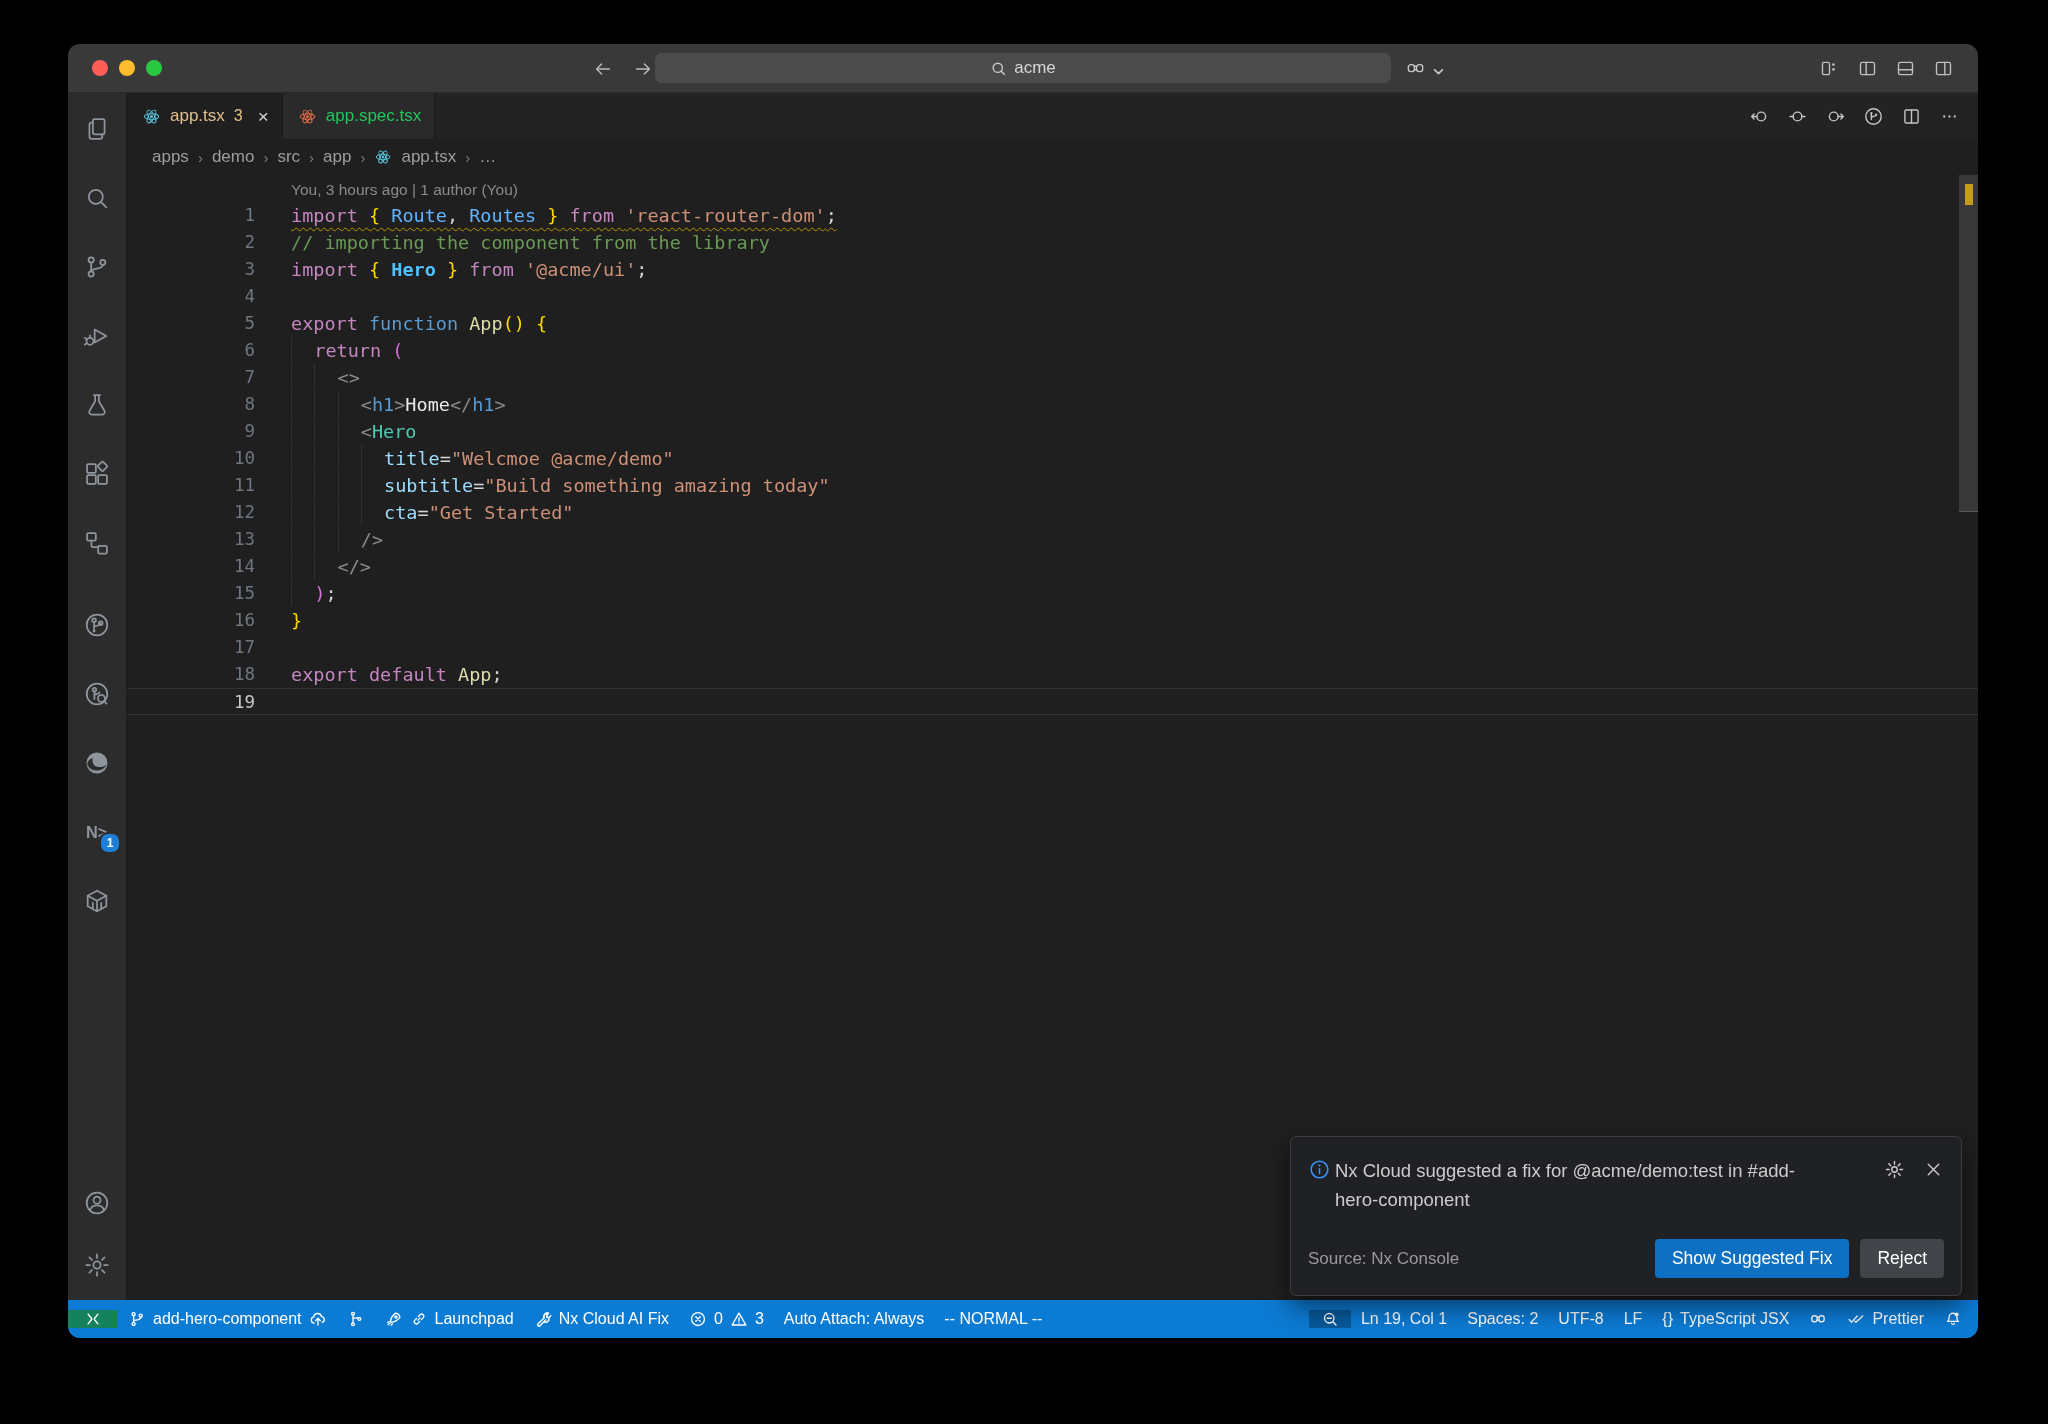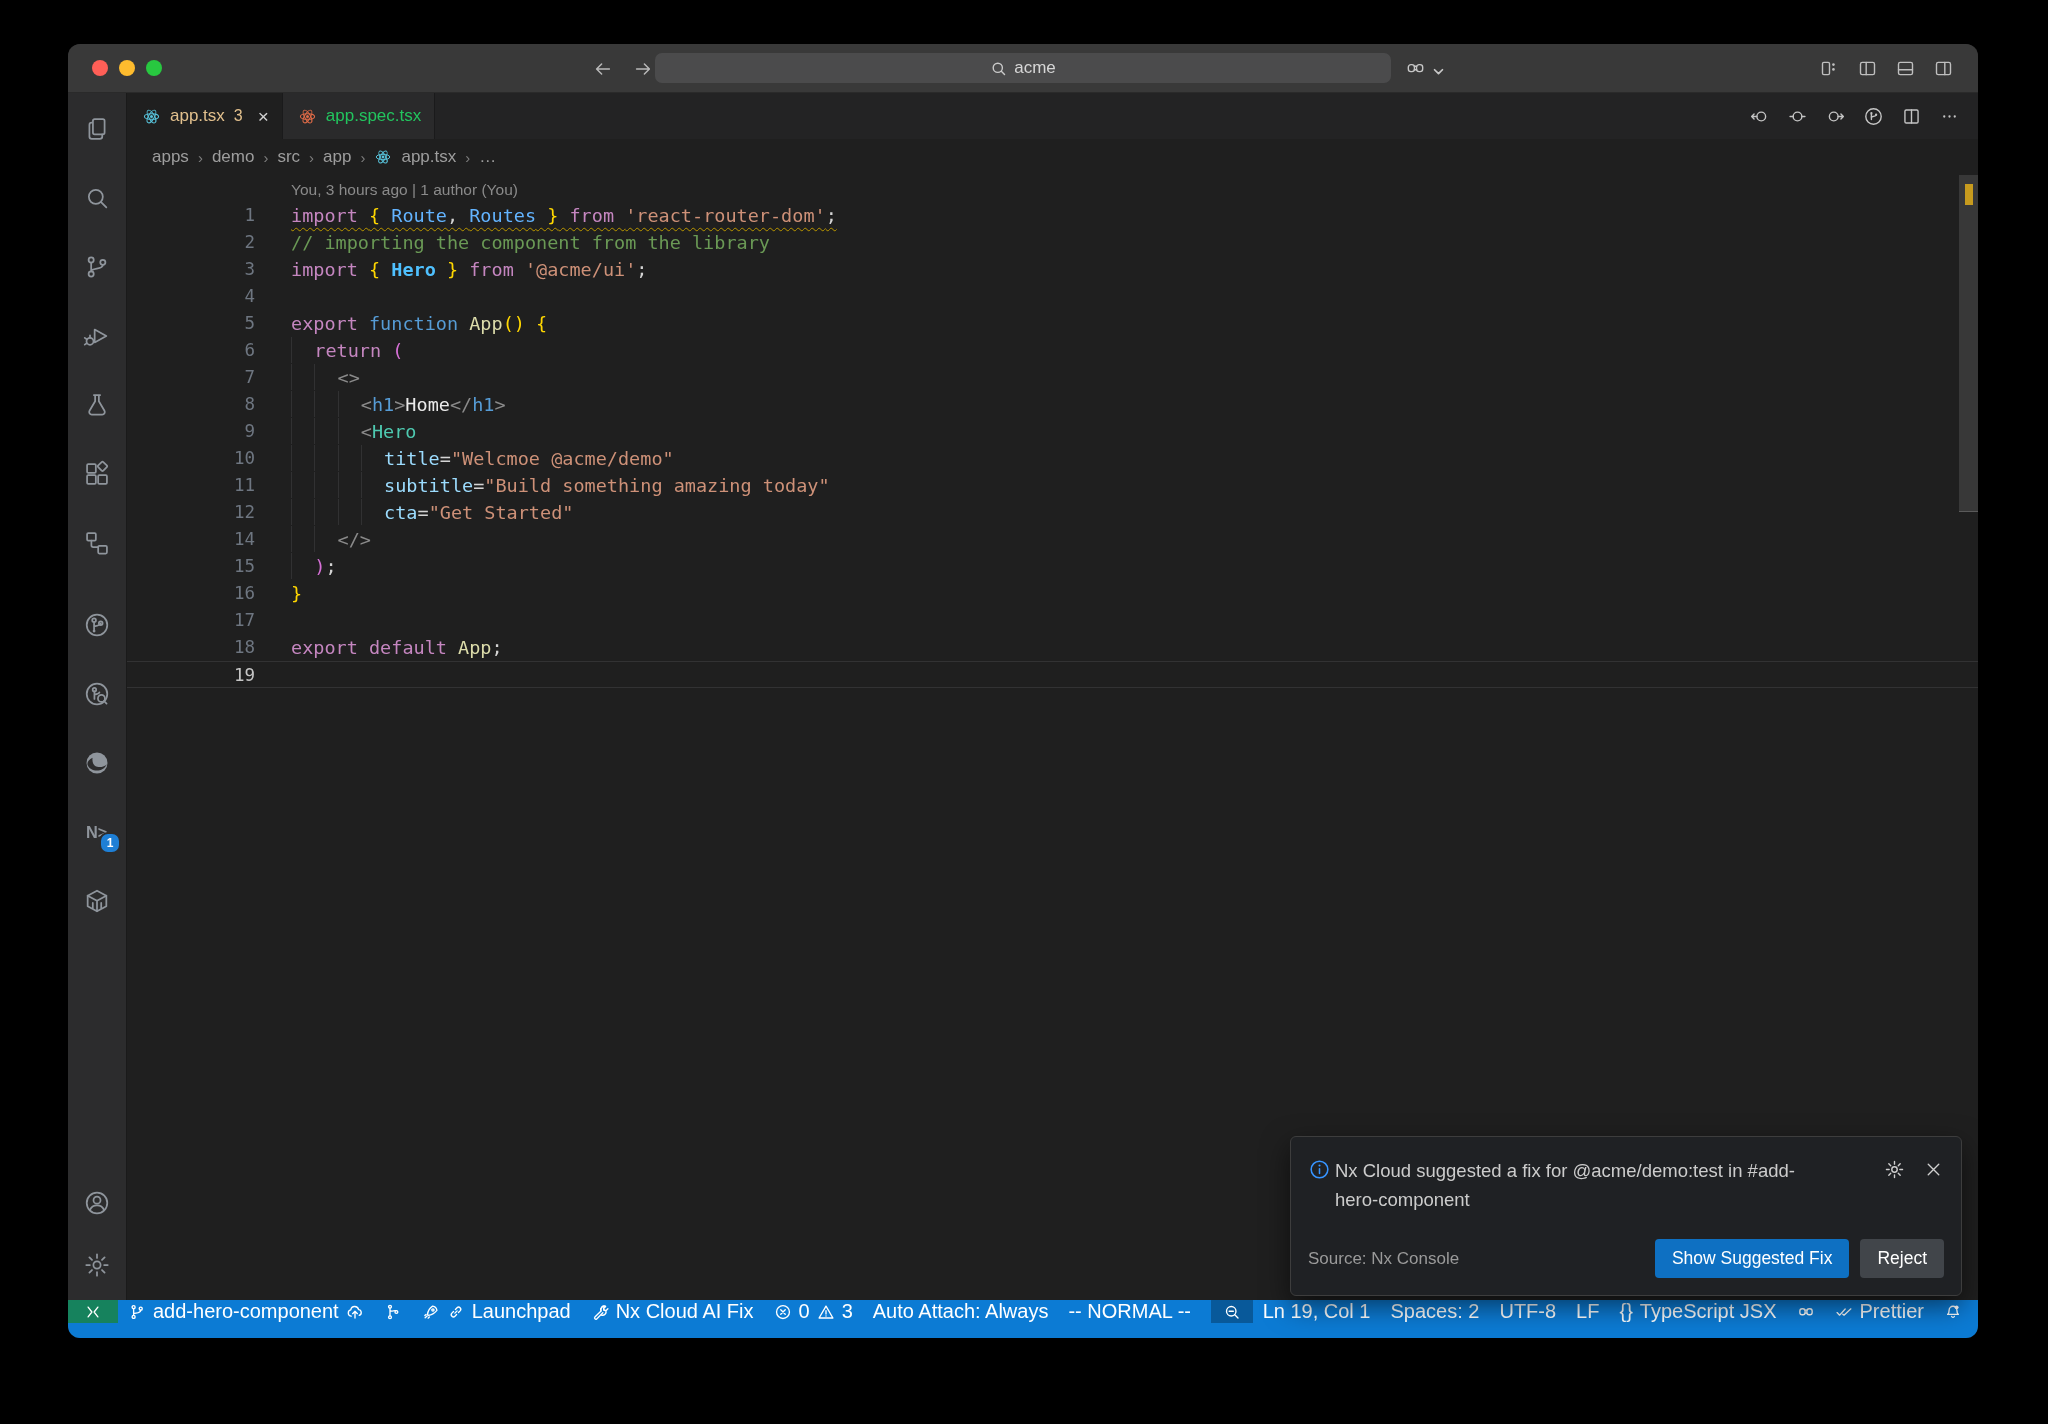--- a/index.html
+++ b/index.html
@@ -52,21 +52,21 @@
   .tk-kw{color:#c586c0}.tk-kwb{color:#569cd6}.tk-fn{color:#dcdcaa}
   .tk-imp{color:#63b4ff}.tk-impb{color:#4fc1ff;font-weight:700}
   .tk-cm{color:#6a9955}.tk-str{color:#ce9178}
   .tk-b1{color:#ffd700}.tk-b2{color:#d670d6}
   .tk-ag{color:#8a8a8a}.tk-tag{color:#569cd6}.tk-cmp{color:#4ec9b0}
   .tk-attr{color:#9cdcfe}.tk-txtb{color:#eaeaea;font-weight:400}.tk-pn{color:#d4d4d4}
   .sbar{position:absolute;top:0;right:0;width:19px;height:100%}
   .sslider{position:absolute;top:0;right:0;width:19px;height:336px;background:rgba(116,116,116,.30);border-bottom:1px solid #5a5a5a}
   .smarker{position:absolute;top:9px;right:5px;width:8px;height:21px;background:#c79b1e}
   
-  .statusbar{height:38px;background:#0c7bd4;display:flex;align-items:flex-start;color:#fff;font-size:20px;flex:none}
+  .statusbar{height:38px;background:#0c7bd4;display:flex;align-items:center;color:#fff;font-size:16px;flex:none}
   .sb-item{display:flex;align-items:center;gap:7px;padding:0 10px;white-space:nowrap}
   .sb-item svg{width:18px;height:18px}
   .sb-remote{background:#16825d;padding:0 16px}
   .sb-dim{background:rgba(0,0,0,.27);padding:0 12px}
   .sb-right{margin-left:auto;display:flex;align-items:stretch;padding-right:6px}
   
   .toast{position:absolute;right:16px;bottom:42px;width:636px;background:#1f2124;border:1px solid #3d3d3d;border-radius:6px;box-shadow:0 10px 28px rgba(0,0,0,.55);padding:19px 17px 17px;color:#cccccc;font-size:18.5px}
   .toast-head{display:flex;gap:4px}
   .toast-head .info{width:23px;height:23px;color:#3794ff;flex:none;margin-top:2px}
   .toast-msg{width:472px;line-height:1.6;overflow-wrap:break-word}
@@ -356,20 +356,24 @@
             </div>
             <div class="cl">
               <div class="ln">11</div>
               <div class="lc"><span class="g"></span><span class="g"></span><span class="g"></span><span class="g"></span><span class="tk-attr">subtitle</span><span class="tk-pn">=</span><span class="tk-str">"Build something amazing today"</span></div>
             </div>
             <div class="cl">
               <div class="ln">12</div>
               <div class="lc"><span class="g"></span><span class="g"></span><span class="g"></span><span class="g"></span><span class="tk-attr">cta</span><span class="tk-pn">=</span><span class="tk-str">"Get Started"</span></div>
             </div>
             <div class="cl">
+              <div class="ln">13</div>
+              <div class="lc"><span class="g"></span><span class="g"></span><span class="g"></span><span class="tk-ag">/&gt;</span></div>
+            </div>
+            <div class="cl">
               <div class="ln">14</div>
               <div class="lc"><span class="g"></span><span class="g"></span><span class="tk-ag">&lt;/&gt;</span></div>
             </div>
             <div class="cl">
               <div class="ln">15</div>
               <div class="lc"><span class="g"></span><span class="tk-b2">)</span><span class="tk-pn">;</span></div>
             </div>
             <div class="cl">
               <div class="ln">16</div>
               <div class="lc"><span class="tk-b1">}</span></div>

